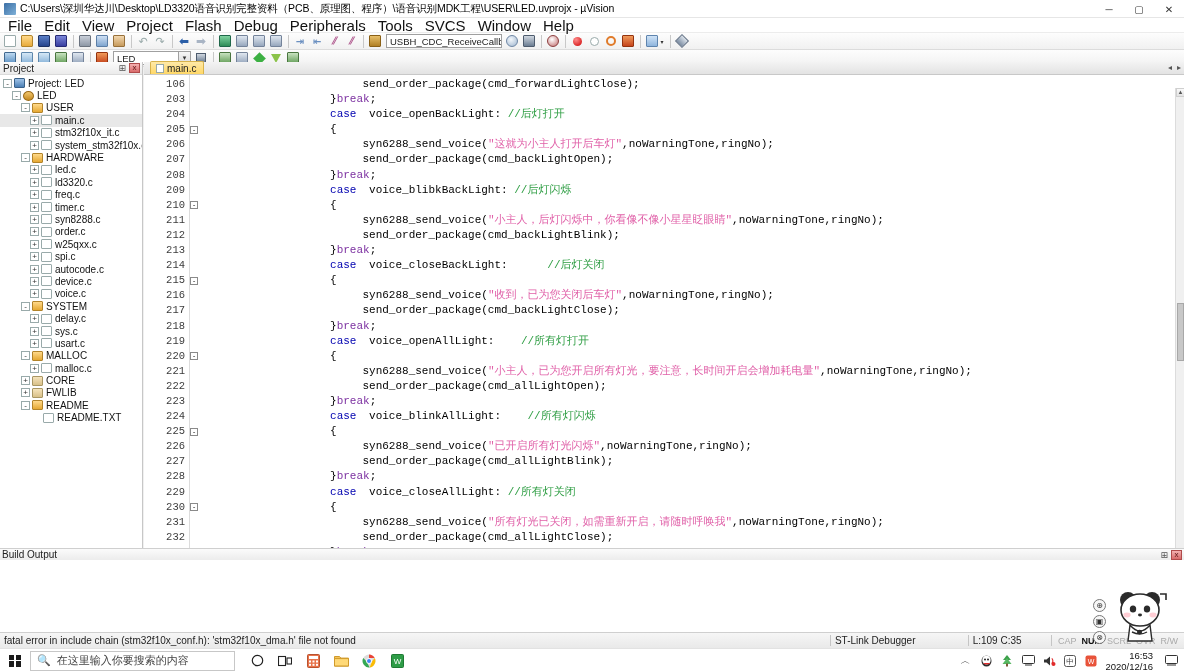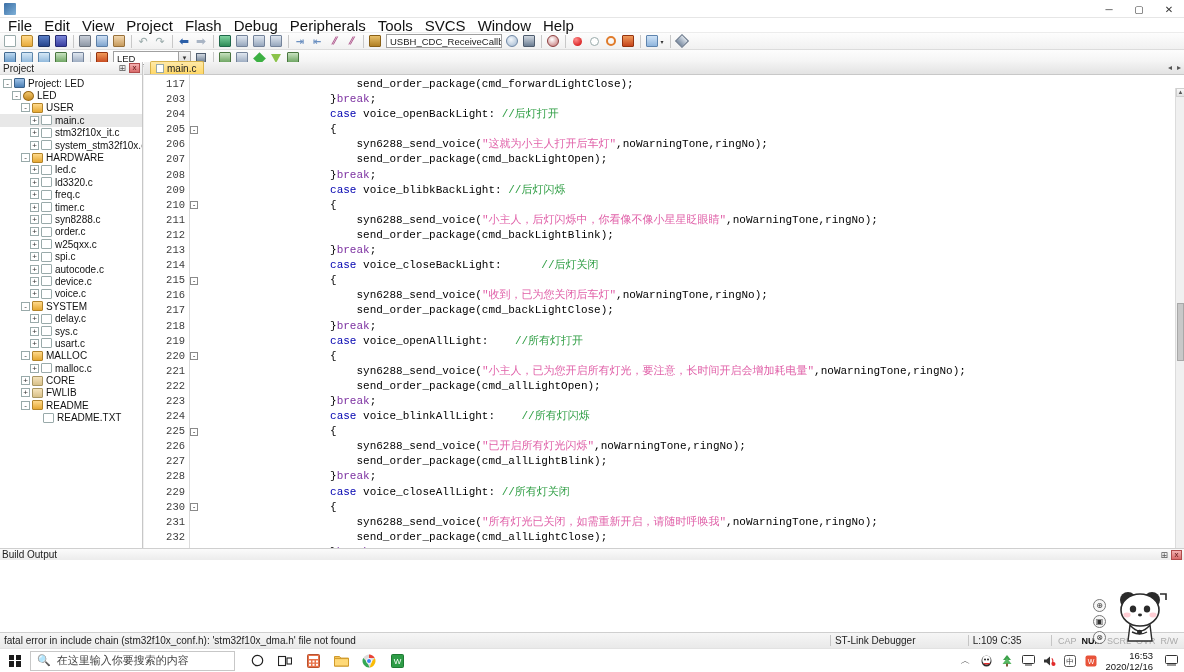--- a/index.html
+++ b/index.html
@@ -185,21 +185,21 @@
     font-size: 7px; line-height: 6px; text-align: center; color: #222;
   }
   .code {
     flex: 1; position: relative; padding-top: 2px; padding-left: 8px;
     font-family: "Liberation Mono", "DejaVu Sans Mono", monospace;
     font-size: 11px; overflow: hidden; white-space: pre;
   }
   .cline { height: 15.1px; line-height: 15.1px; white-space: pre; }
   .kw { color: #0000b0; }
   .kw2 { color: #7b2fa0; }
-  .id { color: #000; }
+  .id { color: #000; margin-left: 6px; }
   .str { color: #e060a8; }
   .cmt { color: #2f9e44; }
   .pun { color: #000; }
 
   .vscroll {
     position: absolute; right: 0; top: 13px; bottom: 13px; width: 9px;
     background: #f0f0f0; border-left: 1px solid #dcdcdc;
   }
   .vthumb { position: absolute; left:1px; width:7px; top: 215px; height: 58px; background:#c8c8c8; border:1px solid #a8a8a8;}
   .vs-arrow { position:absolute; left:0; width:9px; height:9px; background:linear-gradient(#fafafa,#e2e2e2); border:1px solid #cfcfcf; font-size:6px; text-align:center; line-height:7px; color:#555;}
@@ -262,20 +262,21 @@
     background: #f7f7f7; font-size: 8px; line-height: 11px; text-align:center; color:#333;
   }
 </style>
 </head>
 <body>
 
 <div id="app">
 
   <div class="titlebar">
     <div class="title-ico"></div>
+    <div class="title-text">C:\Users\深圳华达川\Desktop\LD3320语音识别完整资料（PCB、原理图、程序）\语音识别MDK工程\USER\LED.uvprojx - µVision</div>
     <div class="win-btns">
       <div class="win-btn">─</div>
       <div class="win-btn">▢</div>
       <div class="win-btn close">✕</div>
     </div>
   </div>
 
   <div class="menubar">
     <div class="menu-item">File</div>
     <div class="menu-item">Edit</div>
@@ -620,21 +621,21 @@
           <span>main.c</span>
         </div>
         <div class="tab-nav">
           <span>◂</span>
           <span>▸</span>
         </div>
       </div>
 
       <div class="code-area">
         <div class="gutter" id="gutter">
-            <div class="gline">117</div>
+            <div class="gline">106</div>
             <div class="gline">203</div>
             <div class="gline">204</div>
             <div class="gline">205<span class="fold">-</span></div>
             <div class="gline">206</div>
             <div class="gline">207</div>
             <div class="gline">208</div>
             <div class="gline">209</div>
             <div class="gline">210<span class="fold">-</span></div>
             <div class="gline">211</div>
             <div class="gline">212</div>

